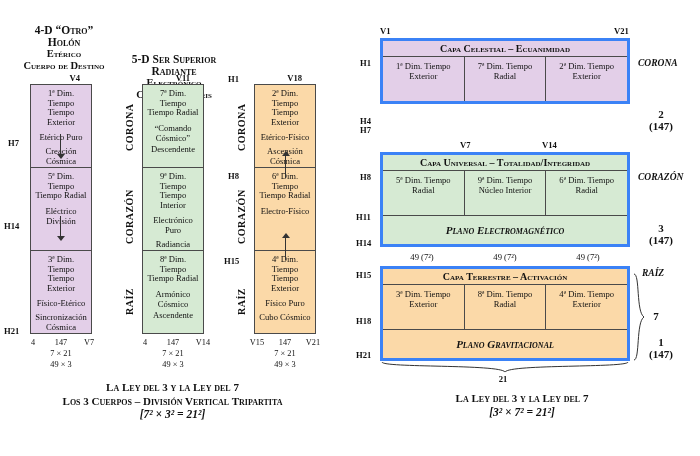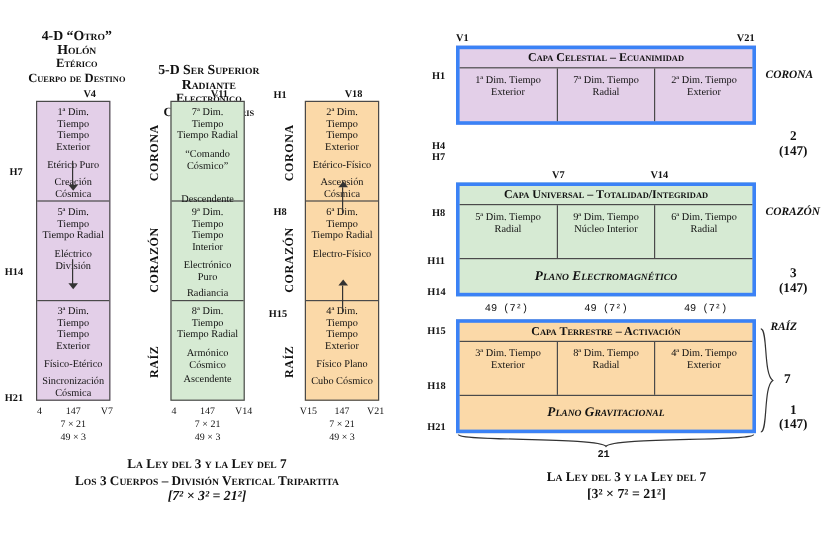--- a/index.html
+++ b/index.html
@@ -39,22 +39,22 @@
   .band{position:absolute;left:28px;width:250px;border:3px solid #3b82f6;box-sizing:border-box;}
   .bandtitle{font-variant:small-caps;font-weight:bold;font-size:10px;text-align:center;padding:2px 0 2px 0;border-bottom:1px solid #4a4a4a;}
   .bandrow{display:flex;height:44px;}
   .bandcell{flex:1;border-right:1px solid #4a4a4a;box-sizing:border-box;text-align:center;font-size:8.6px;line-height:9.8px;padding-top:5px;}
   .bandcell:last-child{border-right:none;}
   .plane{border-top:1px solid #4a4a4a;height:28px;line-height:28px;text-align:center;font-style:italic;font-variant:small-caps;font-size:11px;font-weight:bold;}
   .rlab{position:absolute;font-size:8.6px;font-weight:bold;}
   .rnum{position:absolute;font-size:11px;font-weight:bold;text-align:center;line-height:12px;}
   .rside{position:absolute;font-variant:small-caps;font-style:italic;font-size:9.5px;font-weight:bold;}
   .rcap{position:absolute;text-align:center;font-variant:small-caps;font-size:11px;line-height:13.5px;font-weight:bold;}
-  .rcap .formula{font-variant:normal;font-size:11.5px;}
-  .small49{position:absolute;font-size:8.6px;text-align:center;font-family:Liberation Mono, monospace;}
+  .rcap .formula{font-variant:normal;font-style:italic;font-size:11.5px;}
+  .small49{position:absolute;font-size:8.6px;text-align:center;}
 </style>
 </head>
 <body>
 
 <div class="wrap">
 
   <div class="left">
 
     <div class="colhead" style="left:10px;top:8px;width:108px;">
       <div class="big">4-D “Otro”</div>
@@ -108,21 +108,21 @@
     <div class="botlab" style="left:45px;top:322px;width:32px;">147</div>
     <div class="botlab" style="left:78px;top:322px;width:22px;">V7</div>
     <div class="botlab" style="left:30px;top:333px;width:62px;">7 × 21</div>
     <div class="botlab" style="left:30px;top:344px;width:62px;">49 × 3</div>
 
     <div class="col green" style="left:142px;top:68px;width:62px;height:250px;">
       <div class="cell" style="height:83px;">
         <div class="t1"><span>7ª Dim. Tiempo</span></div>
         <div class="t1"><span>Tiempo Radial</span></div>
         <div class="t2"><span>“Comando Cósmico”</span></div>
-        <div class="t2" style="margin-top:18px"><span>Descendente</span></div>
+        <div class="t2" style="margin-top:2px"><span>Descendente</span></div>
       </div>
       <div class="cell" style="height:83px;">
         <div class="t1"><span>9ª Dim. Tiempo</span></div>
         <div class="t1"><span>Tiempo Interior</span></div>
         <div class="t2"><span>Electrónico Puro</span></div>
         <div class="t2" style="margin-top:4px"><span>Radiancia</span></div>
       </div>
       <div class="cell" style="height:84px;">
         <div class="t1"><span>8ª Dim. Tiempo</span></div>
         <div class="t1"><span>Tiempo Radial</span></div>
@@ -149,21 +149,21 @@
         <div class="t2" style="margin-top:4px"><span>Ascensión Cósmica</span></div>
       </div>
       <div class="cell" style="height:83px;">
         <div class="t1"><span>6ª Dim. Tiempo</span></div>
         <div class="t1"><span>Tiempo Radial</span></div>
         <div class="t2"><span>Electro-Físico</span></div>
       </div>
       <div class="cell" style="height:84px;">
         <div class="t1"><span>4ª Dim. Tiempo</span></div>
         <div class="t1"><span>Tiempo Exterior</span></div>
-        <div class="t2"><span>Físico Plano</span></div>
+        <div class="t2"><span>Físico Puro</span></div>
         <div class="t2" style="margin-top:4px"><span>Cubo Cósmico</span></div>
       </div>
     </div>
 
     <div class="vline" style="left:285px;top:140px;height:22px;"></div>
     <div class="arrow up" style="left:282px;top:135px;"></div>
     <div class="vline" style="left:285px;top:222px;height:22px;"></div>
     <div class="arrow up" style="left:282px;top:217px;"></div>
 
     <div class="vlabel" style="left:236px;top:72px;height:78px;">CORONA</div>

